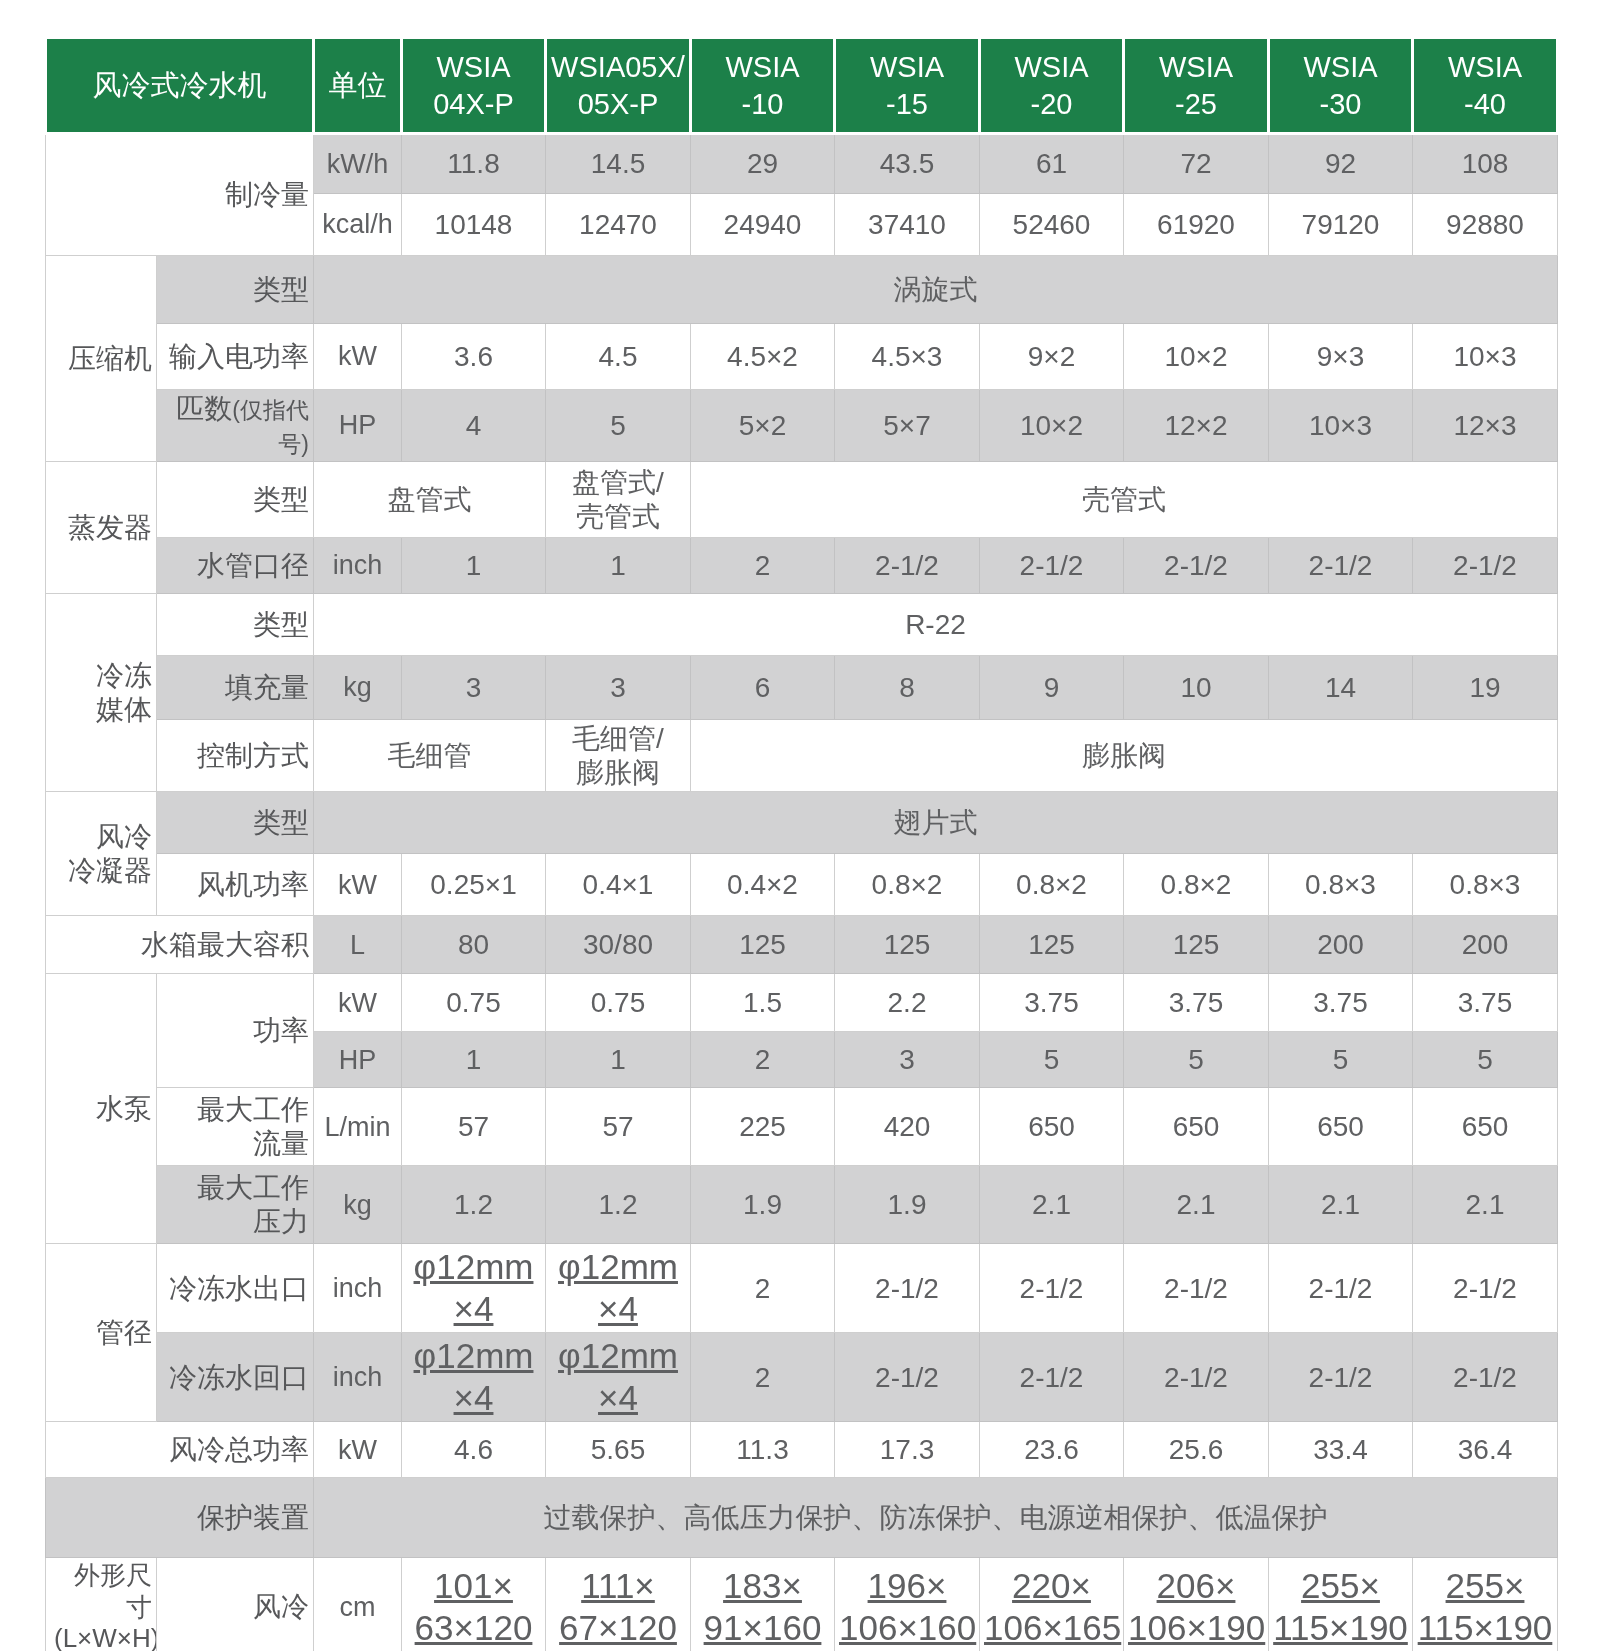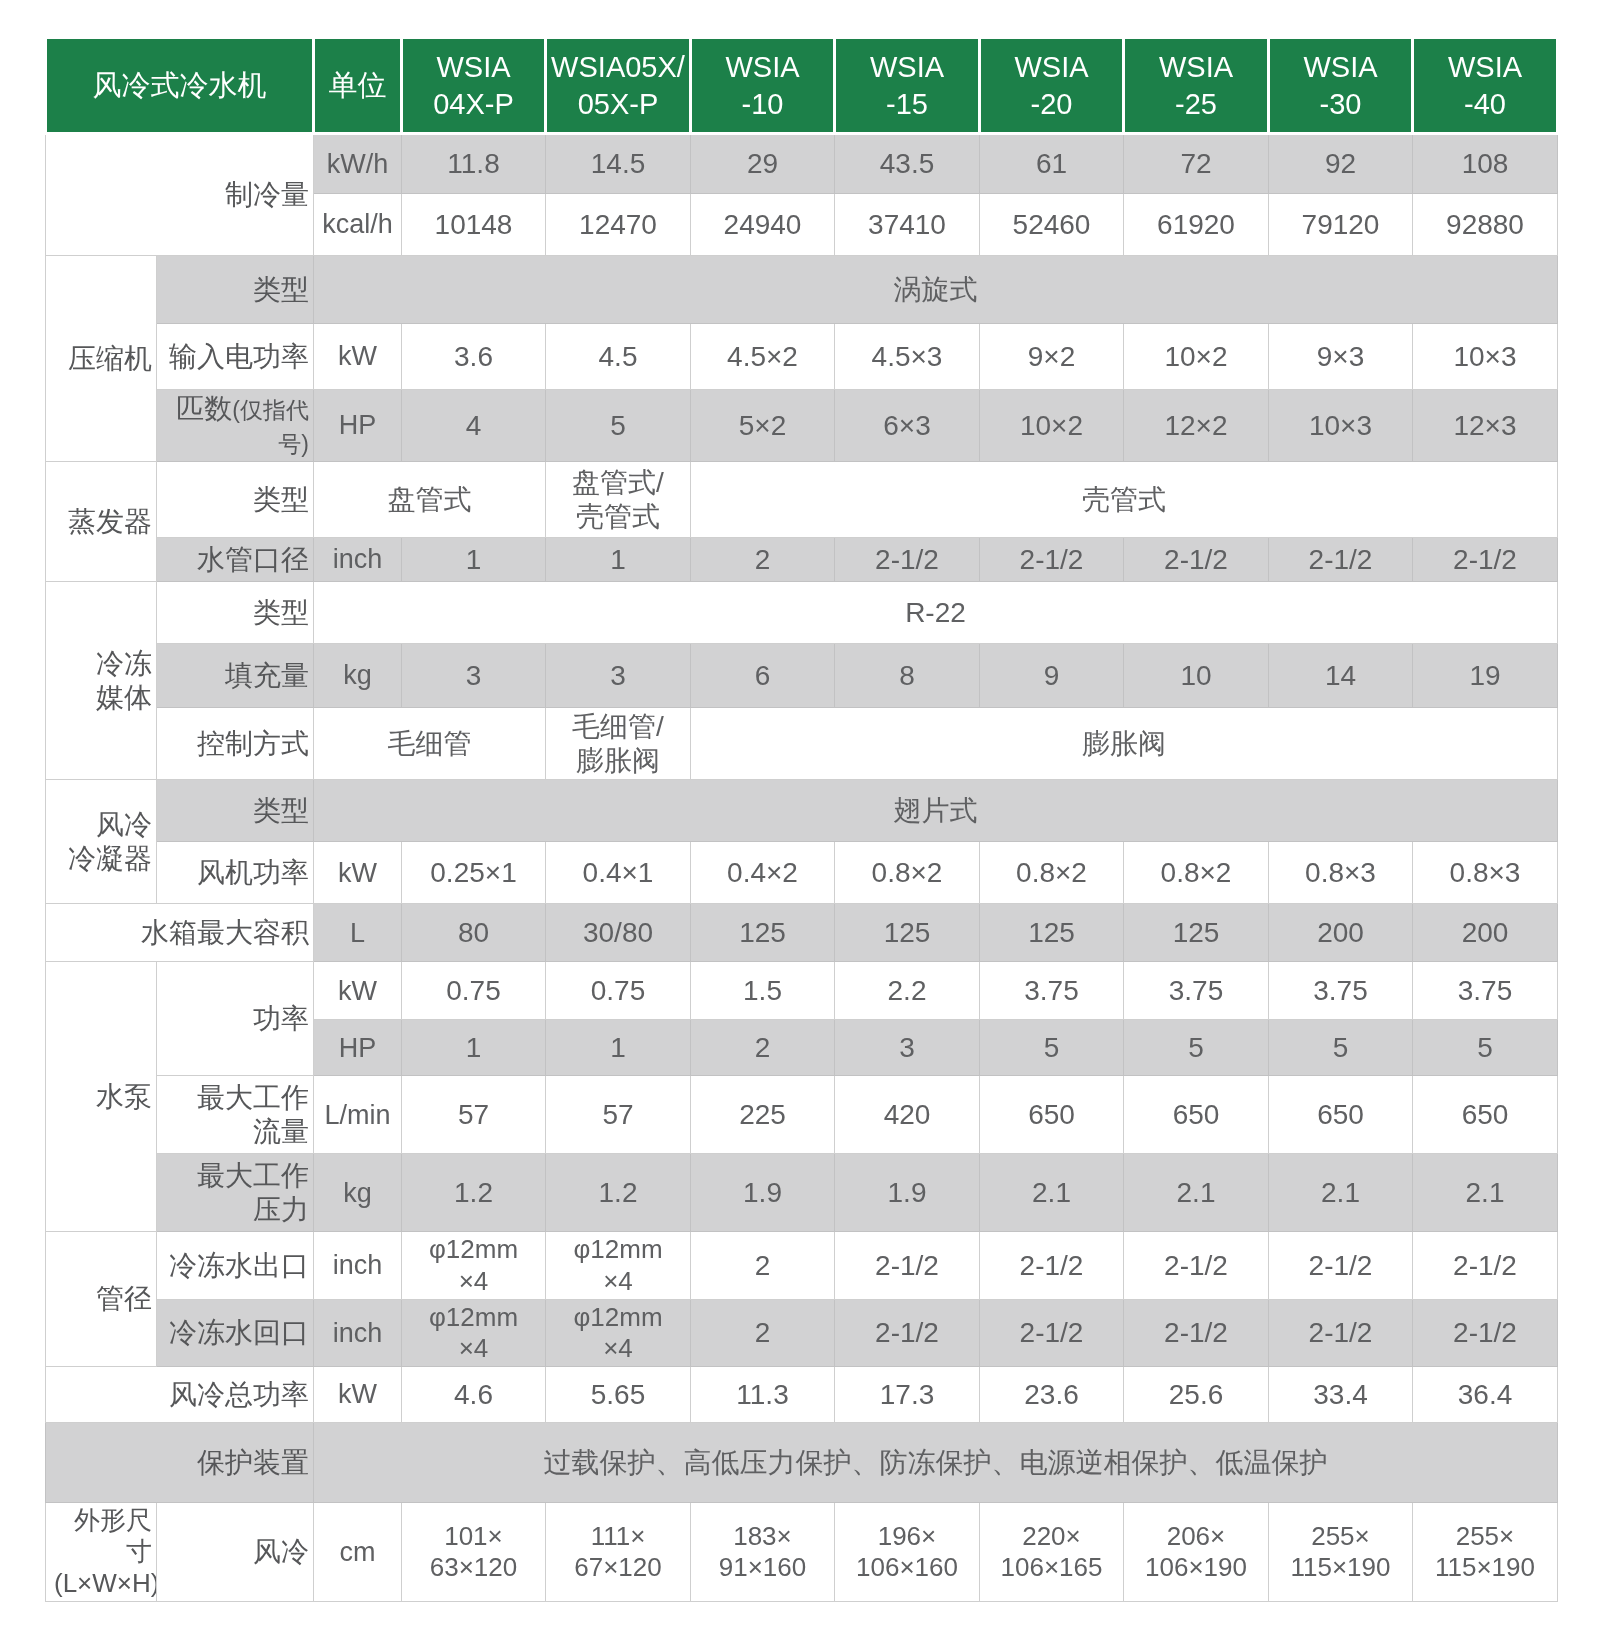--- a/index.html
+++ b/index.html
@@ -18,21 +18,21 @@
   }
   td{
     border:1px solid #cfcfcf;color:#5f6062;font-size:28px;
     text-align:center;vertical-align:middle;padding:2px 4px;line-height:1.2;
     overflow:hidden;
   }
   td.g{background:#d2d2d3;border-color:#c2c2c3;}
   td.la,td.lb{text-align:right;padding-left:12px;color:#565759;}
   td.u{font-size:27px;}
   td.pre{white-space:pre-line;line-height:1.2;}
-  td.small{font-size:26px;}
+  td.small{font-size:35px;text-decoration:underline;}
   span.note{font-size:23px;}
 </style>
 </head>
 <body>
 
 <div class="page">
 <table class="spec">
   <colgroup>
     <col style="width:111px">
         <col style="width:157px">
@@ -109,36 +109,36 @@
     <td>10×2</td>
     <td>9×3</td>
     <td>10×3</td>
   </tr>
   <tr style="height:56px">
     <td class="lb g"><span>匹数</span><span class="note">(仅指代号)</span></td>
     <td class="u g">HP</td>
     <td class="g">4</td>
     <td class="g">5</td>
     <td class="g">5×2</td>
-    <td class="g">6×3</td>
+    <td class="g">5×7</td>
     <td class="g">10×2</td>
     <td class="g">12×2</td>
     <td class="g">10×3</td>
     <td class="g">12×3</td>
   </tr>
 
   <tr style="height:76px">
     <td class="la" rowspan="2">蒸发器</td>
     <td class="lb">类型</td>
     <td colspan="2">盘管式</td>
     <td class="pre">盘管式/
 壳管式</td>
     <td colspan="6">壳管式</td>
   </tr>
-  <tr style="height:44px">
+  <tr style="height:56px">
     <td class="lb g">水管口径</td>
     <td class="u g">inch</td>
     <td class="g">1</td>
     <td class="g">1</td>
     <td class="g">2</td>
     <td class="g">2-1/2</td>
     <td class="g">2-1/2</td>
     <td class="g">2-1/2</td>
     <td class="g">2-1/2</td>
     <td class="g">2-1/2</td>

